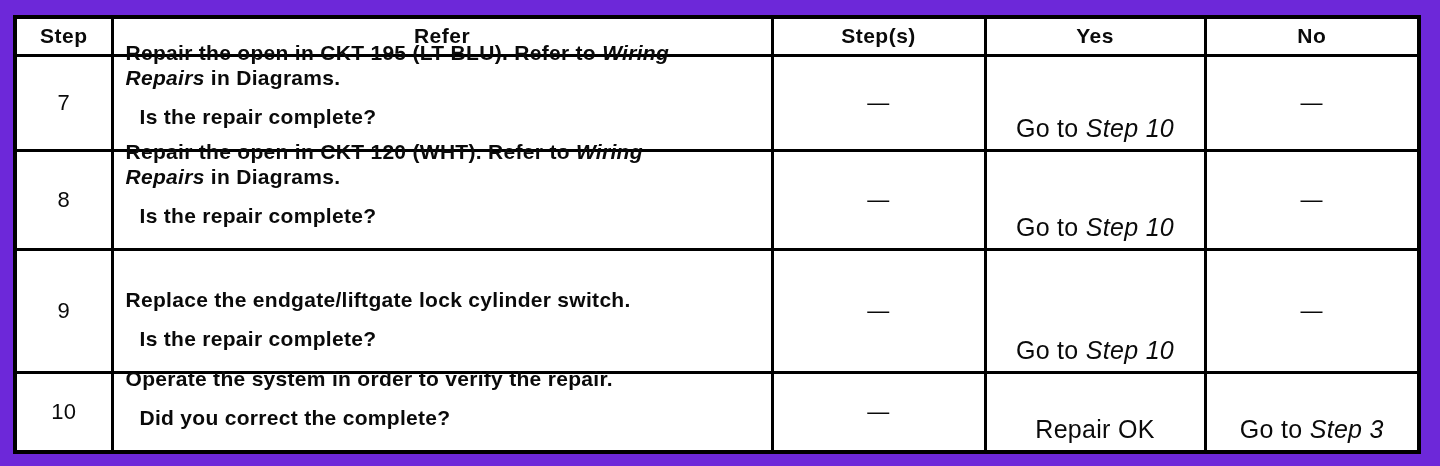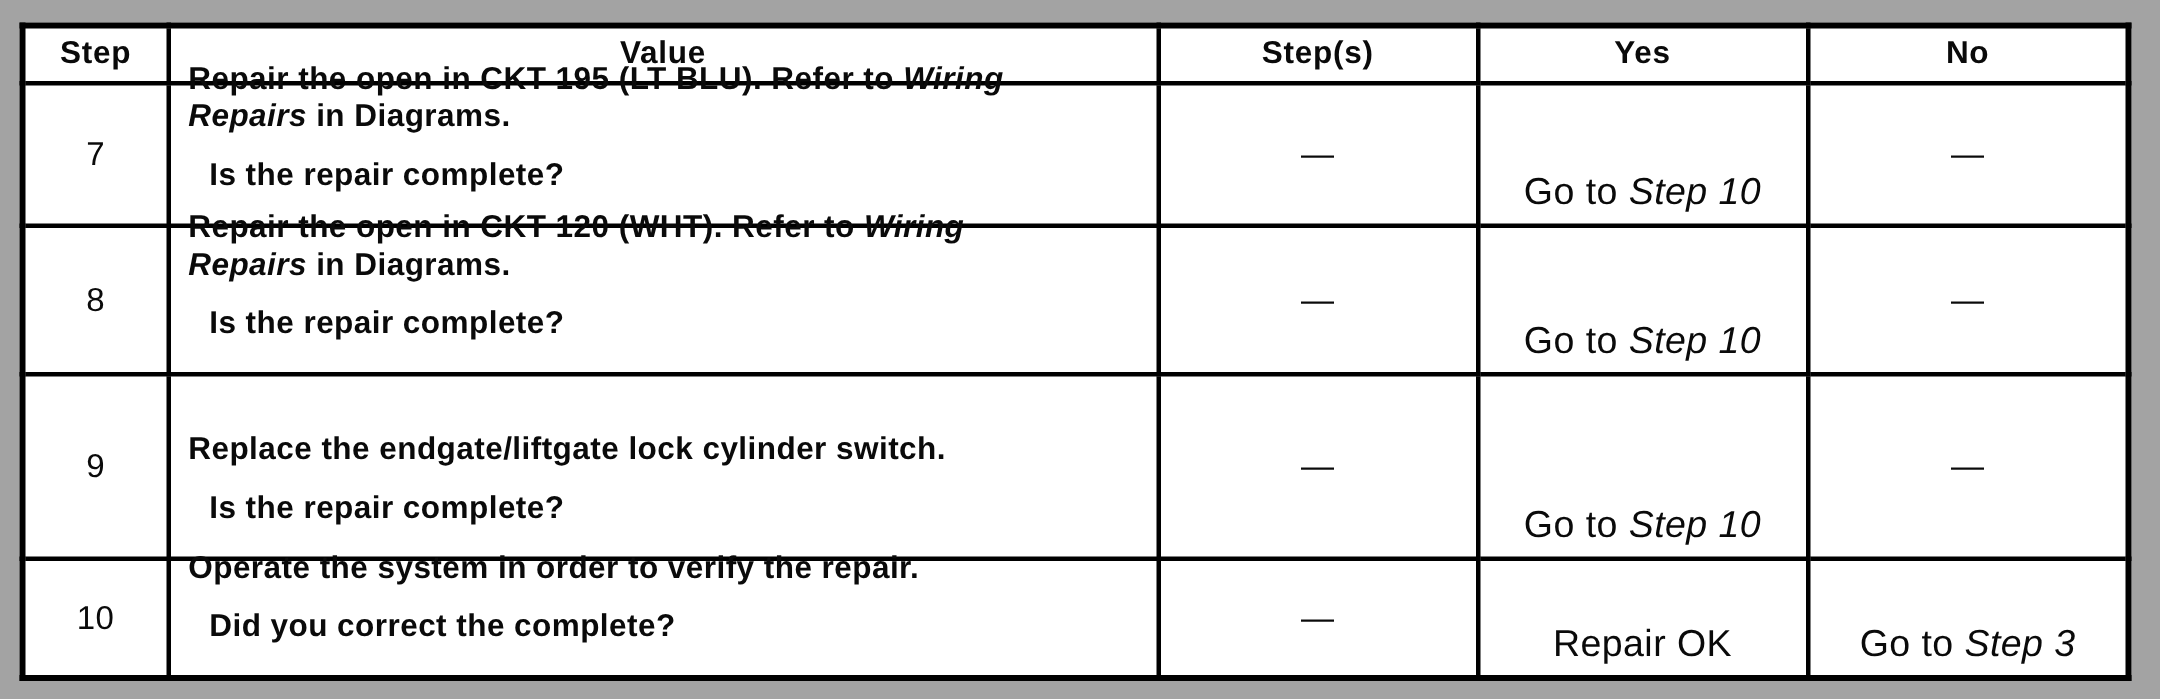--- a/index.html
+++ b/index.html
@@ -4,21 +4,21 @@
 <style>
   * { box-sizing: border-box; }
   html, body {
     margin: 0; padding: 0;
     width: 1440px; height: 466px;
     background: #ffffff;
     font-family: "Liberation Sans", "DejaVu Sans", sans-serif;
     color: #0a0a0a;
     overflow: hidden;
   }
-  .page { position: relative; width: 1440px; height: 466px; background: #a3a3a3; }
+  .page { position: relative; width: 1440px; height: 466px; background: #6d28d9; }
 
   table.diag-table {
     position: absolute;
     left: 13px; top: 15px;
     width: 1404px;
     border: 4px solid #000;
     border-collapse: collapse;
     table-layout: fixed;
     letter-spacing: 0.3px;
     background: #fff;
@@ -91,21 +91,21 @@
     <colgroup>
       <col style="width:97px">
       <col style="width:660px">
       <col style="width:213px">
       <col style="width:220px">
       <col style="width:214px">
     </colgroup>
     <thead>
       <tr>
         <th>Step</th>
-        <th>Value</th>
+        <th>Refer</th>
         <th>Step(s)</th>
         <th>Yes</th>
         <th>No</th>
       </tr>
     </thead>
     <tbody>
 
       <tr class="row-7">
         <td class="cell-step">7</td>
         <td class="cell-action">

